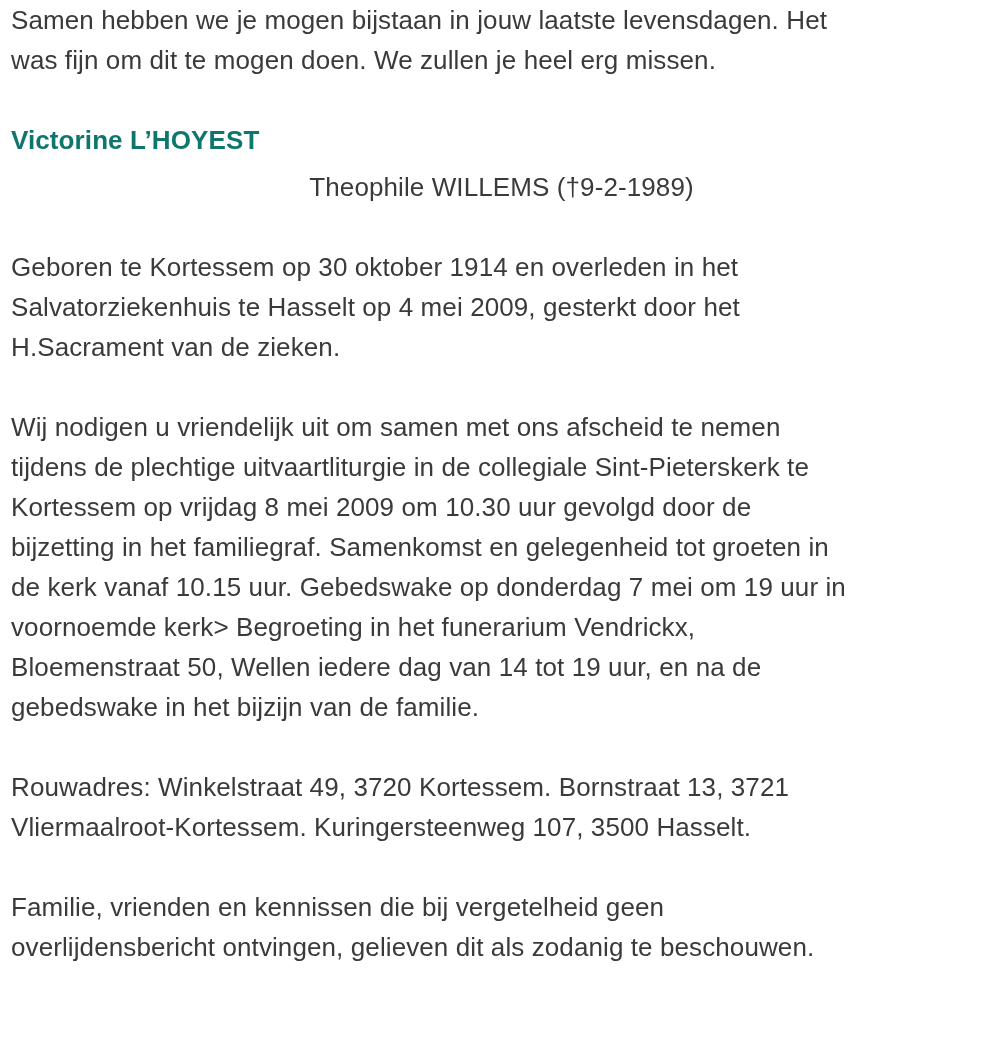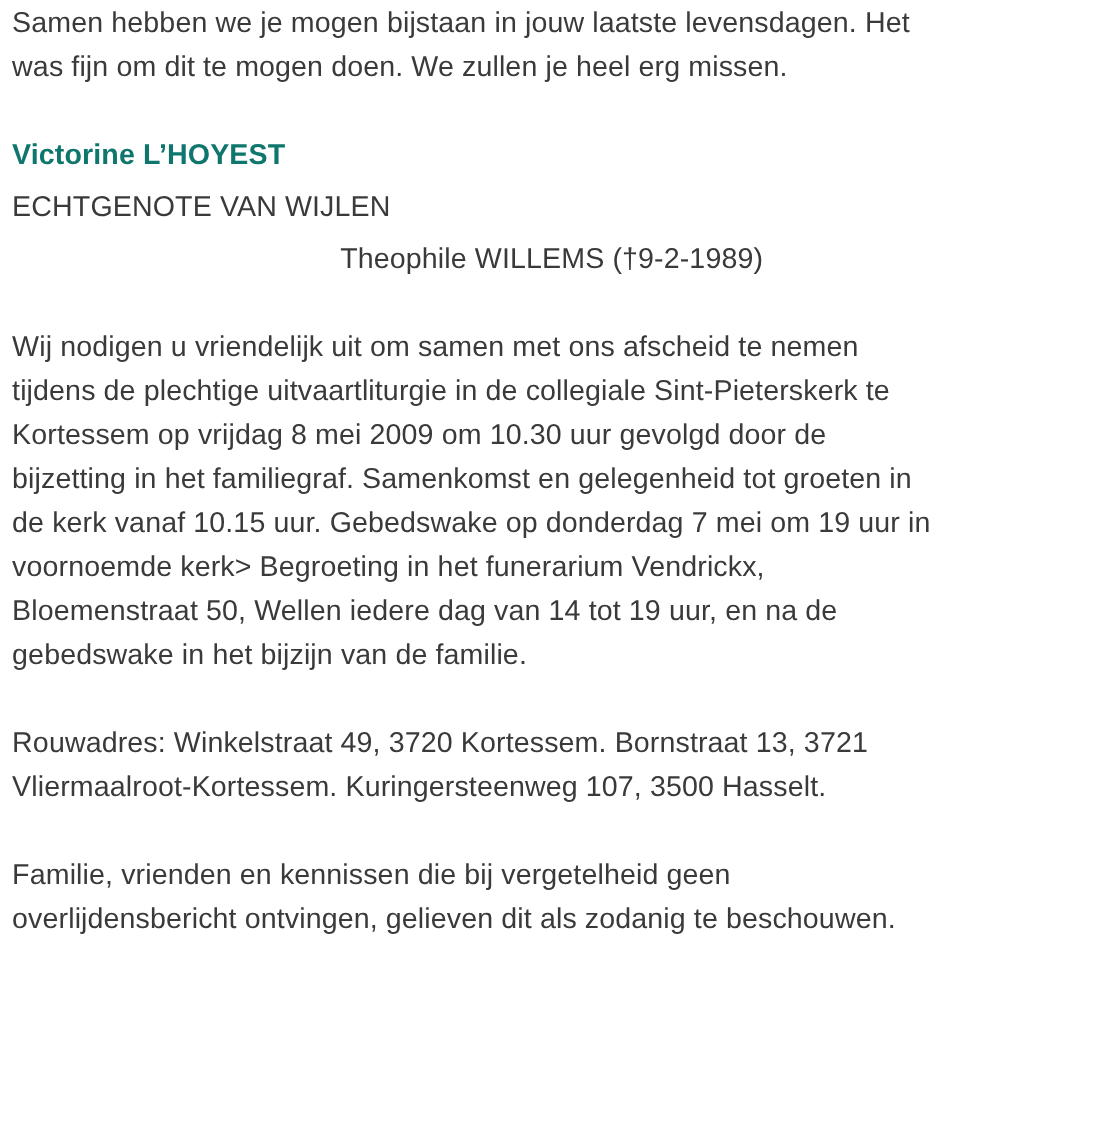--- a/index.html
+++ b/index.html
@@ -47,24 +47,26 @@
 </head>
 <body>
 
 <div class="doc">
 
   <p class="para">Samen hebben we je mogen bijstaan in jouw laatste levensdagen. Het
 was fijn om dit te mogen doen. We zullen je heel erg missen.</p>
 
   <div>
     <div class="deceased-name">Victorine L’HOYEST</div>
-    <div class="deceased-relation">ECHTGENOTE VAN WIJLEN</div>
     <div class="deceased-spouse">Theophile WILLEMS (†9-2-1989)</div>
   </div>
 
+  <p class="para">Geboren te Kortessem op 30 oktober 1914 en overleden in het
+Salvatorziekenhuis te Hasselt op 4 mei 2009, gesterkt door het
+H.Sacrament van de zieken.</p>
 
   <p class="para">Wij nodigen u vriendelijk uit om samen met ons afscheid te nemen
 tijdens de plechtige uitvaartliturgie in de collegiale Sint-Pieterskerk te
 Kortessem op vrijdag 8 mei 2009 om 10.30 uur gevolgd door de
 bijzetting in het familiegraf. Samenkomst en gelegenheid tot groeten in
 de kerk vanaf 10.15 uur. Gebedswake op donderdag 7 mei om 19 uur in
 voornoemde kerk&gt; Begroeting in het funerarium Vendrickx,
 Bloemenstraat 50, Wellen iedere dag van 14 tot 19 uur, en na de
 gebedswake in het bijzijn van de familie.</p>
 

